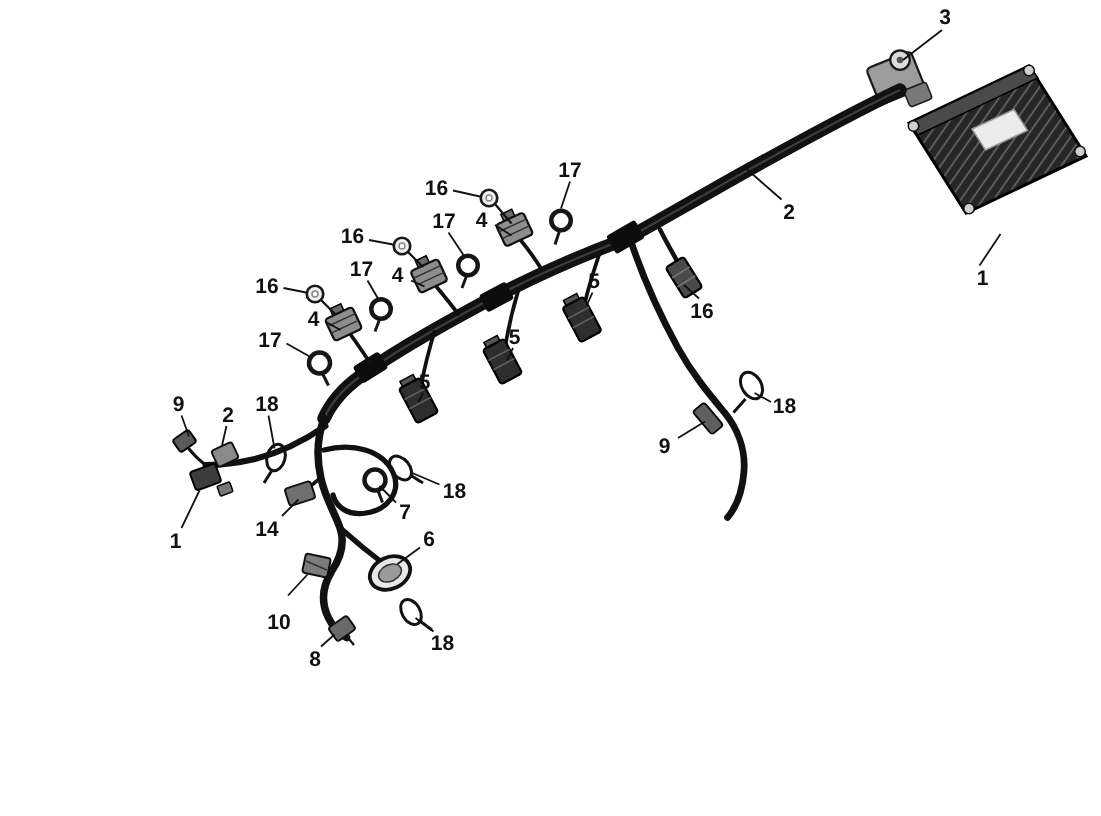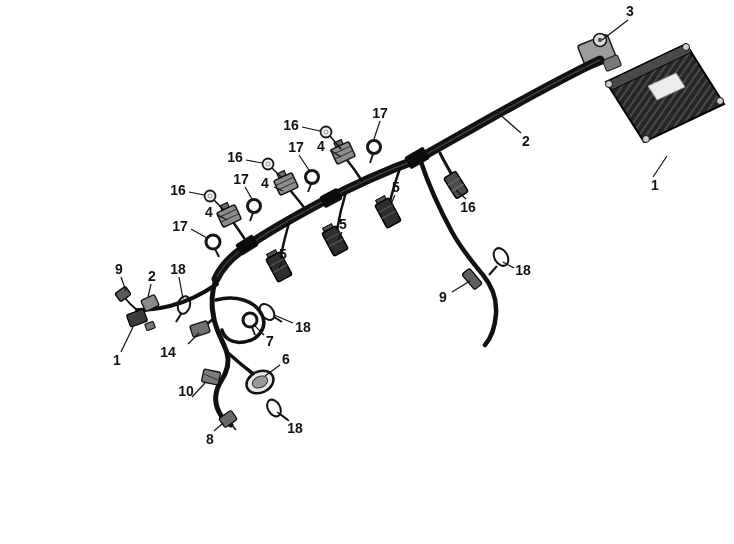--- a/index.html
+++ b/index.html
@@ -243,21 +243,21 @@
   <div class="callout" style="left:396px;top:187px">5</div>
   <div class="callout" style="left:343px;top:224px">5</div>
   <div class="callout" style="left:283px;top:254px">5</div>
   <div class="callout" style="left:468px;top:207px">16</div>
   <div class="callout" style="left:523px;top:270px">18</div>
   <div class="callout" style="left:443px;top:297px">9</div>
   <div class="callout" style="left:119px;top:269px">9</div>
   <div class="callout" style="left:152px;top:276px">2</div>
   <div class="callout" style="left:178px;top:269px">18</div>
   <div class="callout" style="left:117px;top:360px">1</div>
-  <div class="callout" style="left:168px;top:352px">14</div>
+  <div class="callout" style="left:178px;top:352px">14</div>
   <div class="callout" style="left:270px;top:341px">7</div>
   <div class="callout" style="left:303px;top:327px">18</div>
   <div class="callout" style="left:286px;top:359px">6</div>
-  <div class="callout" style="left:186px;top:391px">10</div>
+  <div class="callout" style="left:186px;top:414px">10</div>
   <div class="callout" style="left:210px;top:439px">8</div>
   <div class="callout" style="left:295px;top:428px">18</div>
 
 </div>
 
 </body></html>

